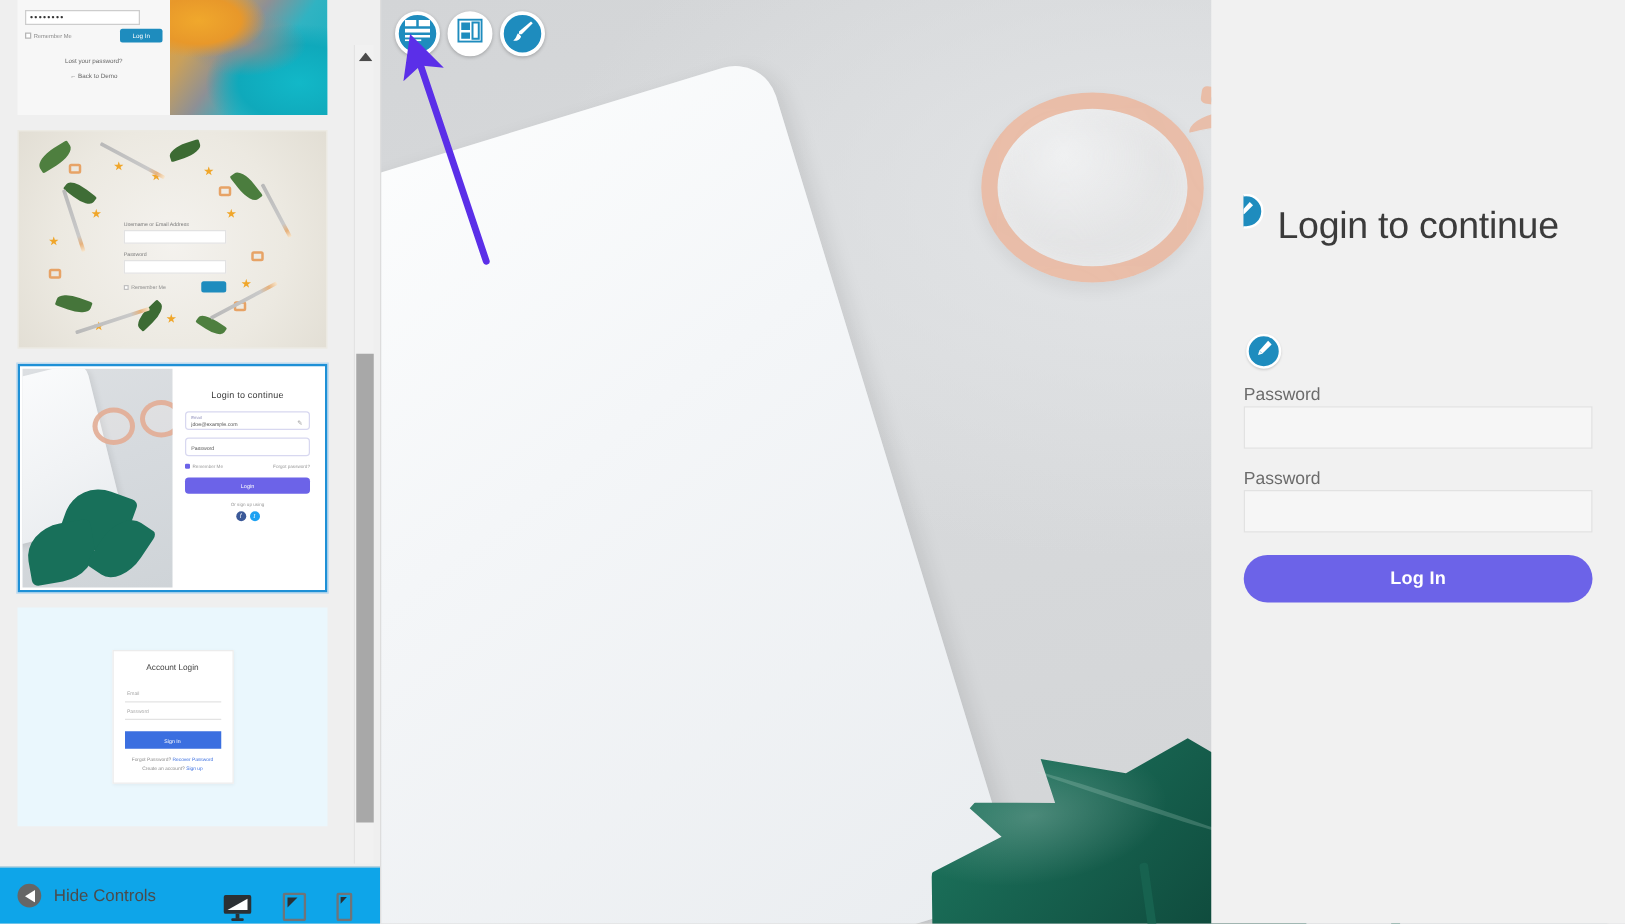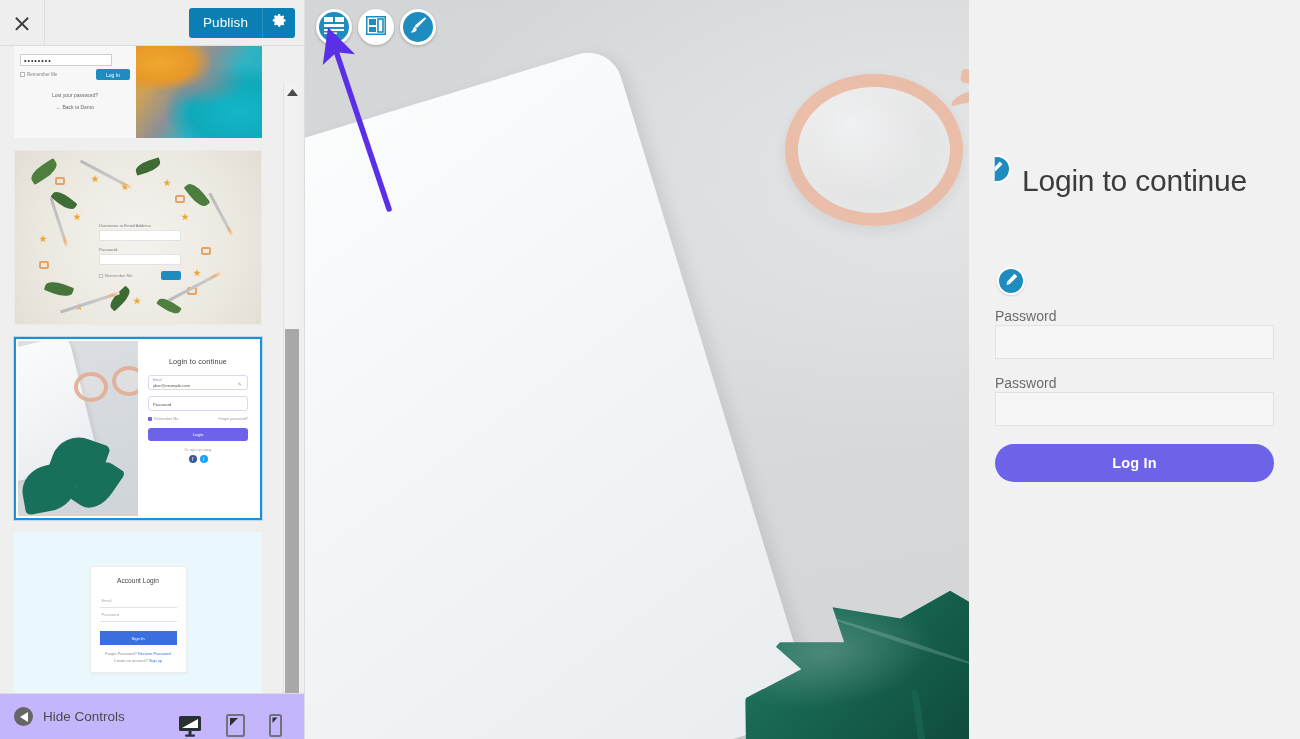--- a/index.html
+++ b/index.html
@@ -225,21 +225,21 @@
   }
   .win-scroll .arw.dn { top: 670px; }
   .win-scroll .bar {
     position:absolute; left:1px; width:12px; top:322px; height:348px; background:#a8a8a8;
   }
 
   
   .cz-footer {
     position: relative;
     height: 46px; flex: 0 0 46px;
-    background: #c4b5fd;
+    background: #0ea5e9;
     border-top: 1px solid #dddddd;
     display: flex; align-items: center;
     padding-left: 14px;
   }
   .hide-ctrl { display:flex; align-items:center; gap:10px; cursor:pointer; }
   .hide-ctrl .circ {
     width:19px; height:19px; border-radius:50%; background:#666;
     display:flex; align-items:center; justify-content:center;
   }
   .hide-ctrl span.lbl { font-size:13.5px; color:#4b4b4b; }
@@ -411,41 +411,20 @@
     letter-spacing: .2px;
   }
 </style>
 </head>
 <body>
 
 <div class="app">
 
   <div class="customizer">
 
-    <div class="cz-header">
-      <div class="cz-close">
-        <span>
-          <svg width="16" height="16" viewBox="0 0 16 16">
-            <path d="M2.6 2.0 L8 7.4 L13.4 2.0 L14.8 3.4 L9.4 8.8 L14.8 14.2 L13.4 15.6 L8 10.2 L2.6 15.6 L1.2 14.2 L6.6 8.8 L1.2 3.4 Z" fill="#3c3c3c"></path>
-          </svg>
-        </span>
-      </div>
-      <div class="cz-header-spacer"></div>
-      <div class="publish-group">
-        <div class="publish-btn">Publish</div>
-        <div class="publish-gear">
-          <span>
-            <svg width="15" height="15" viewBox="0 0 20 20">
-              <path fill="#ffffff" d="M10 6.5a3.5 3.5 0 100 7 3.5 3.5 0 000-7zm0 5.3a1.8 1.8 0 110-3.6 1.8 1.8 0 010 3.6z"></path>
-              <path fill="#ffffff" d="M18 11.3v-2.6l-2.1-.4a6.2 6.2 0 00-.7-1.7l1.2-1.8-1.8-1.8-1.8 1.2a6.2 6.2 0 00-1.7-.7L10.9 1.2H8.3L7.9 3.3a6.2 6.2 0 00-1.7.7L4.4 2.8 2.6 4.6l1.2 1.8a6.2 6.2 0 00-.7 1.7l-2.1.4v2.6l2.1.4c.16.6.4 1.17.7 1.7l-1.2 1.8 1.8 1.8 1.8-1.2c.53.3 1.1.54 1.7.7l.4 2.1h2.6l.4-2.1a6.2 6.2 0 001.7-.7l1.8 1.2 1.8-1.8-1.2-1.8c.3-.53.54-1.1.7-1.7l2.1-.4z"></path>
-            </svg>
-          </span>
-        </div>
-      </div>
-    </div>
 
     <div class="cz-body">
       <div class="thumb-list">
 
         <div class="thumb t1">
           <div class="t1-left">
             <div class="t1-pwfield">••••••••</div>
             <div class="t1-remember">
               <i class="t1-check"></i>
               <span>Remember Me</span>

